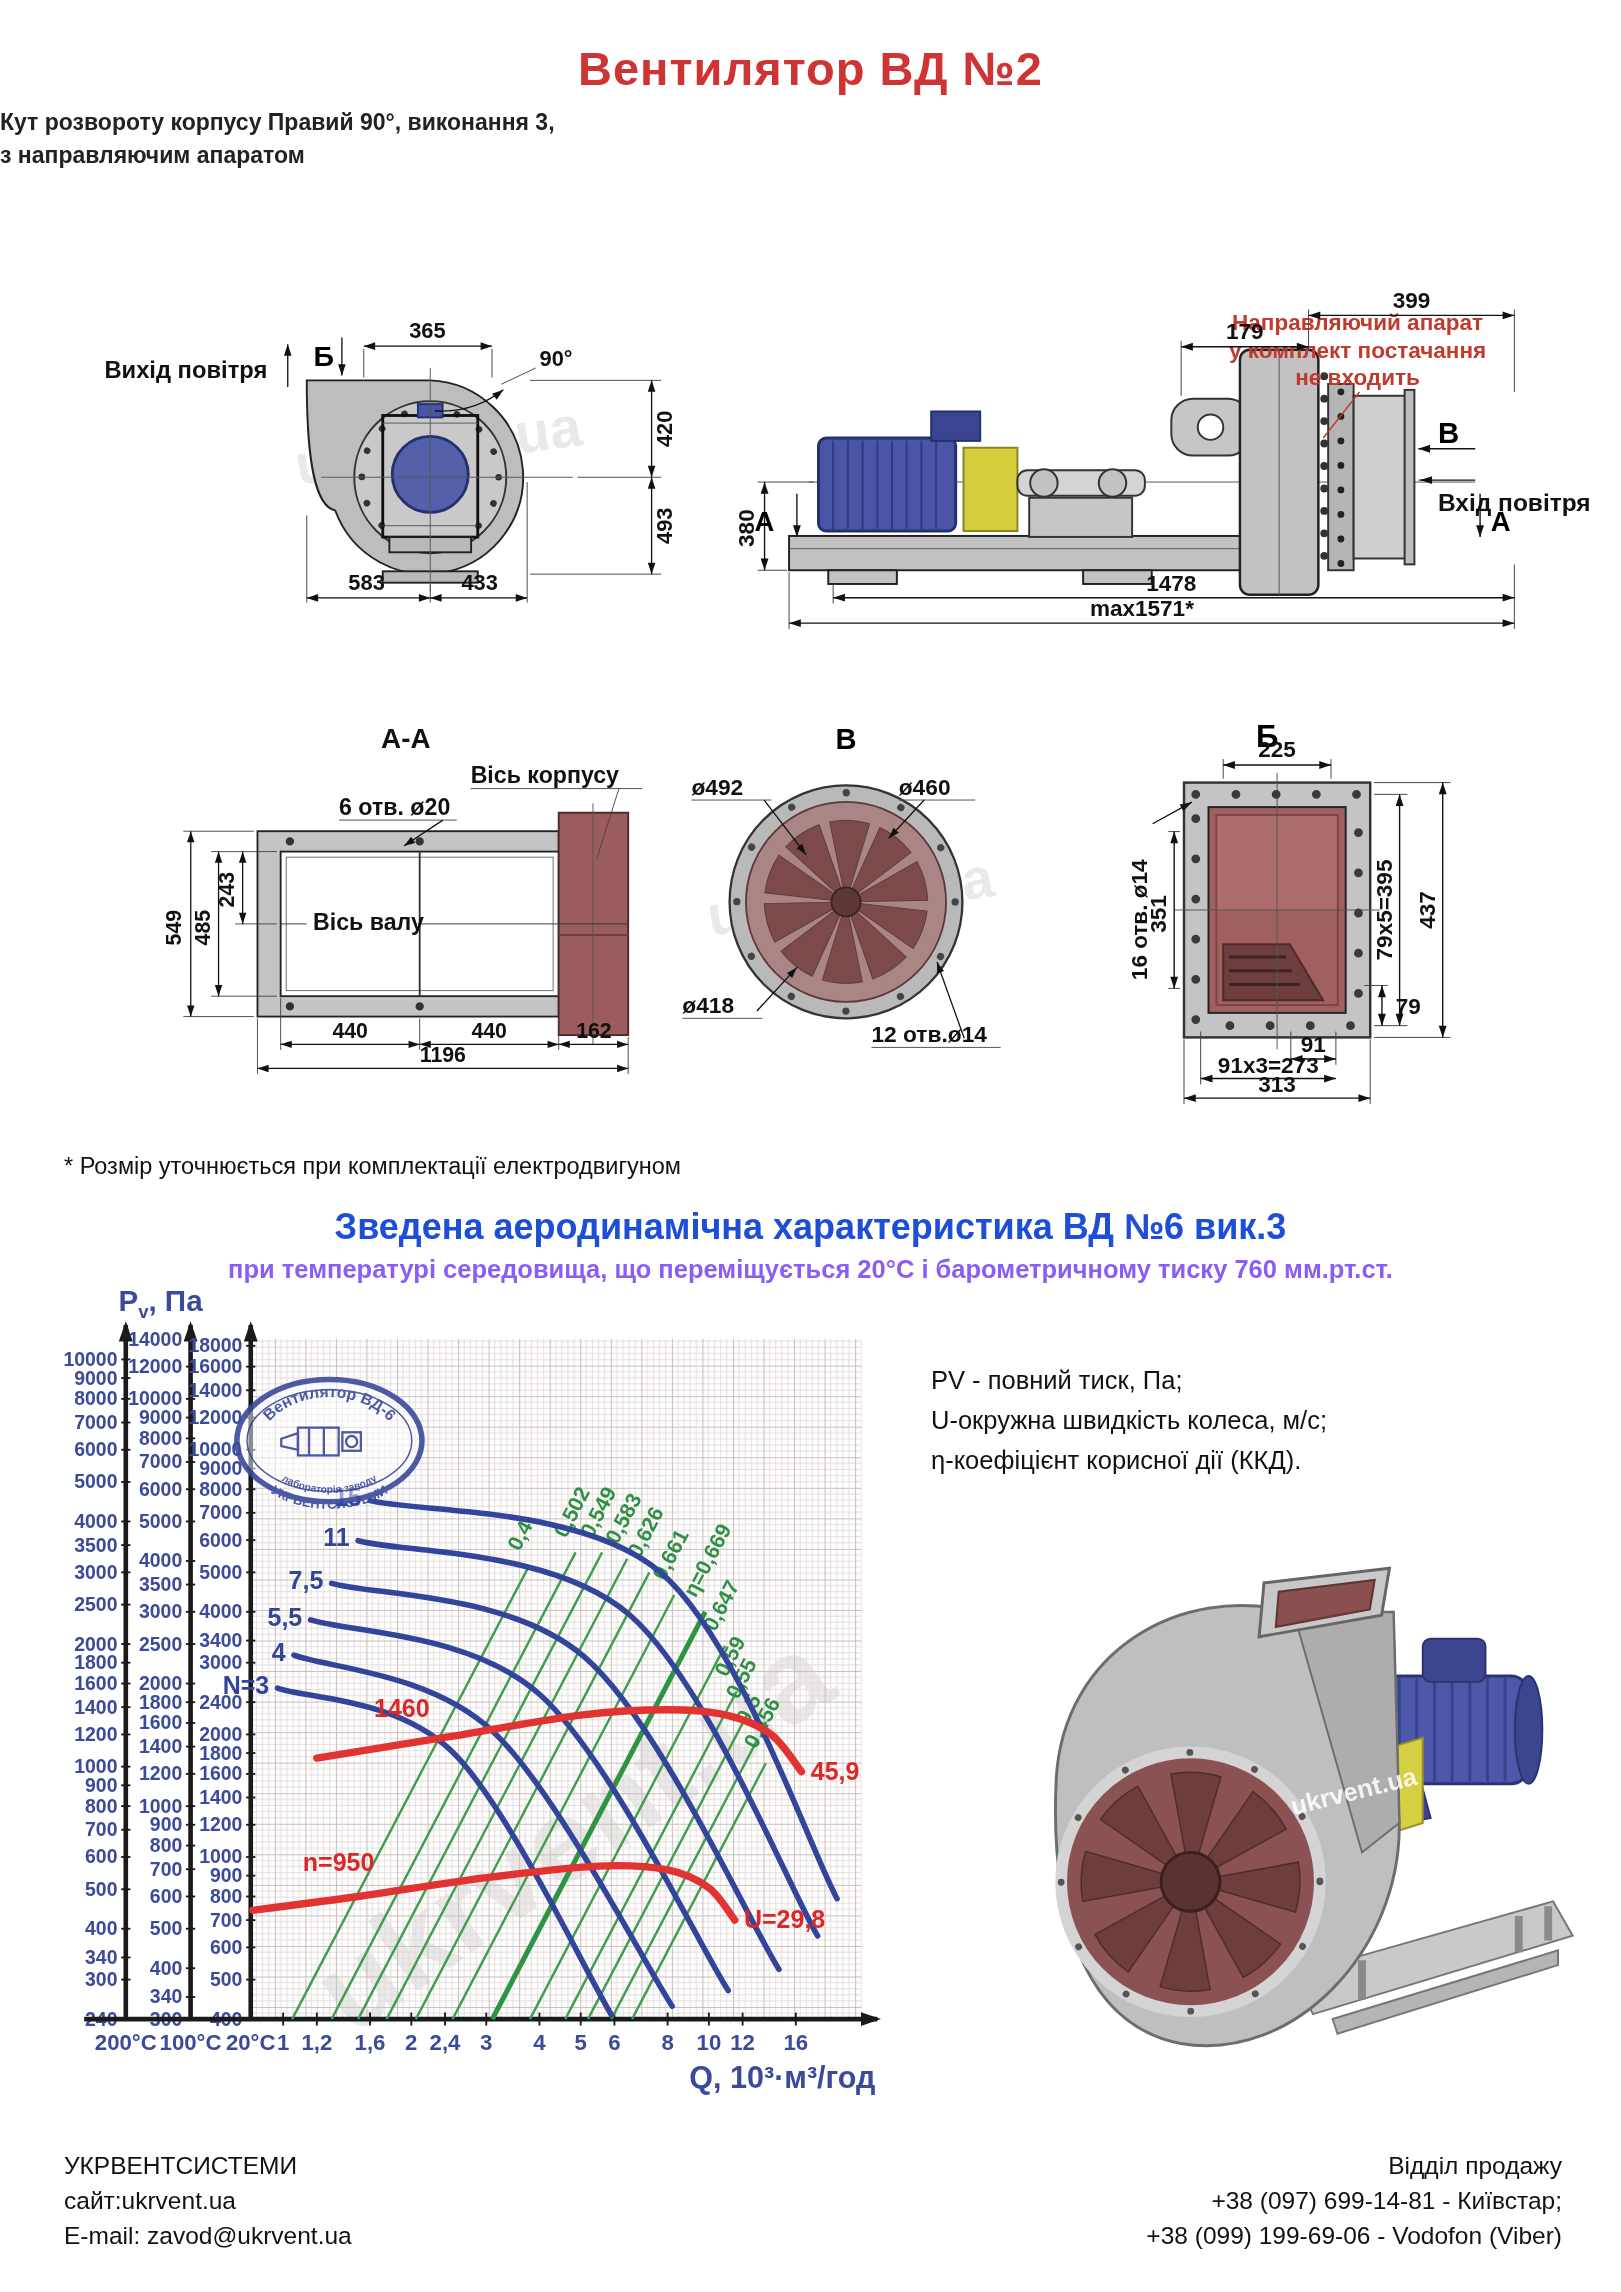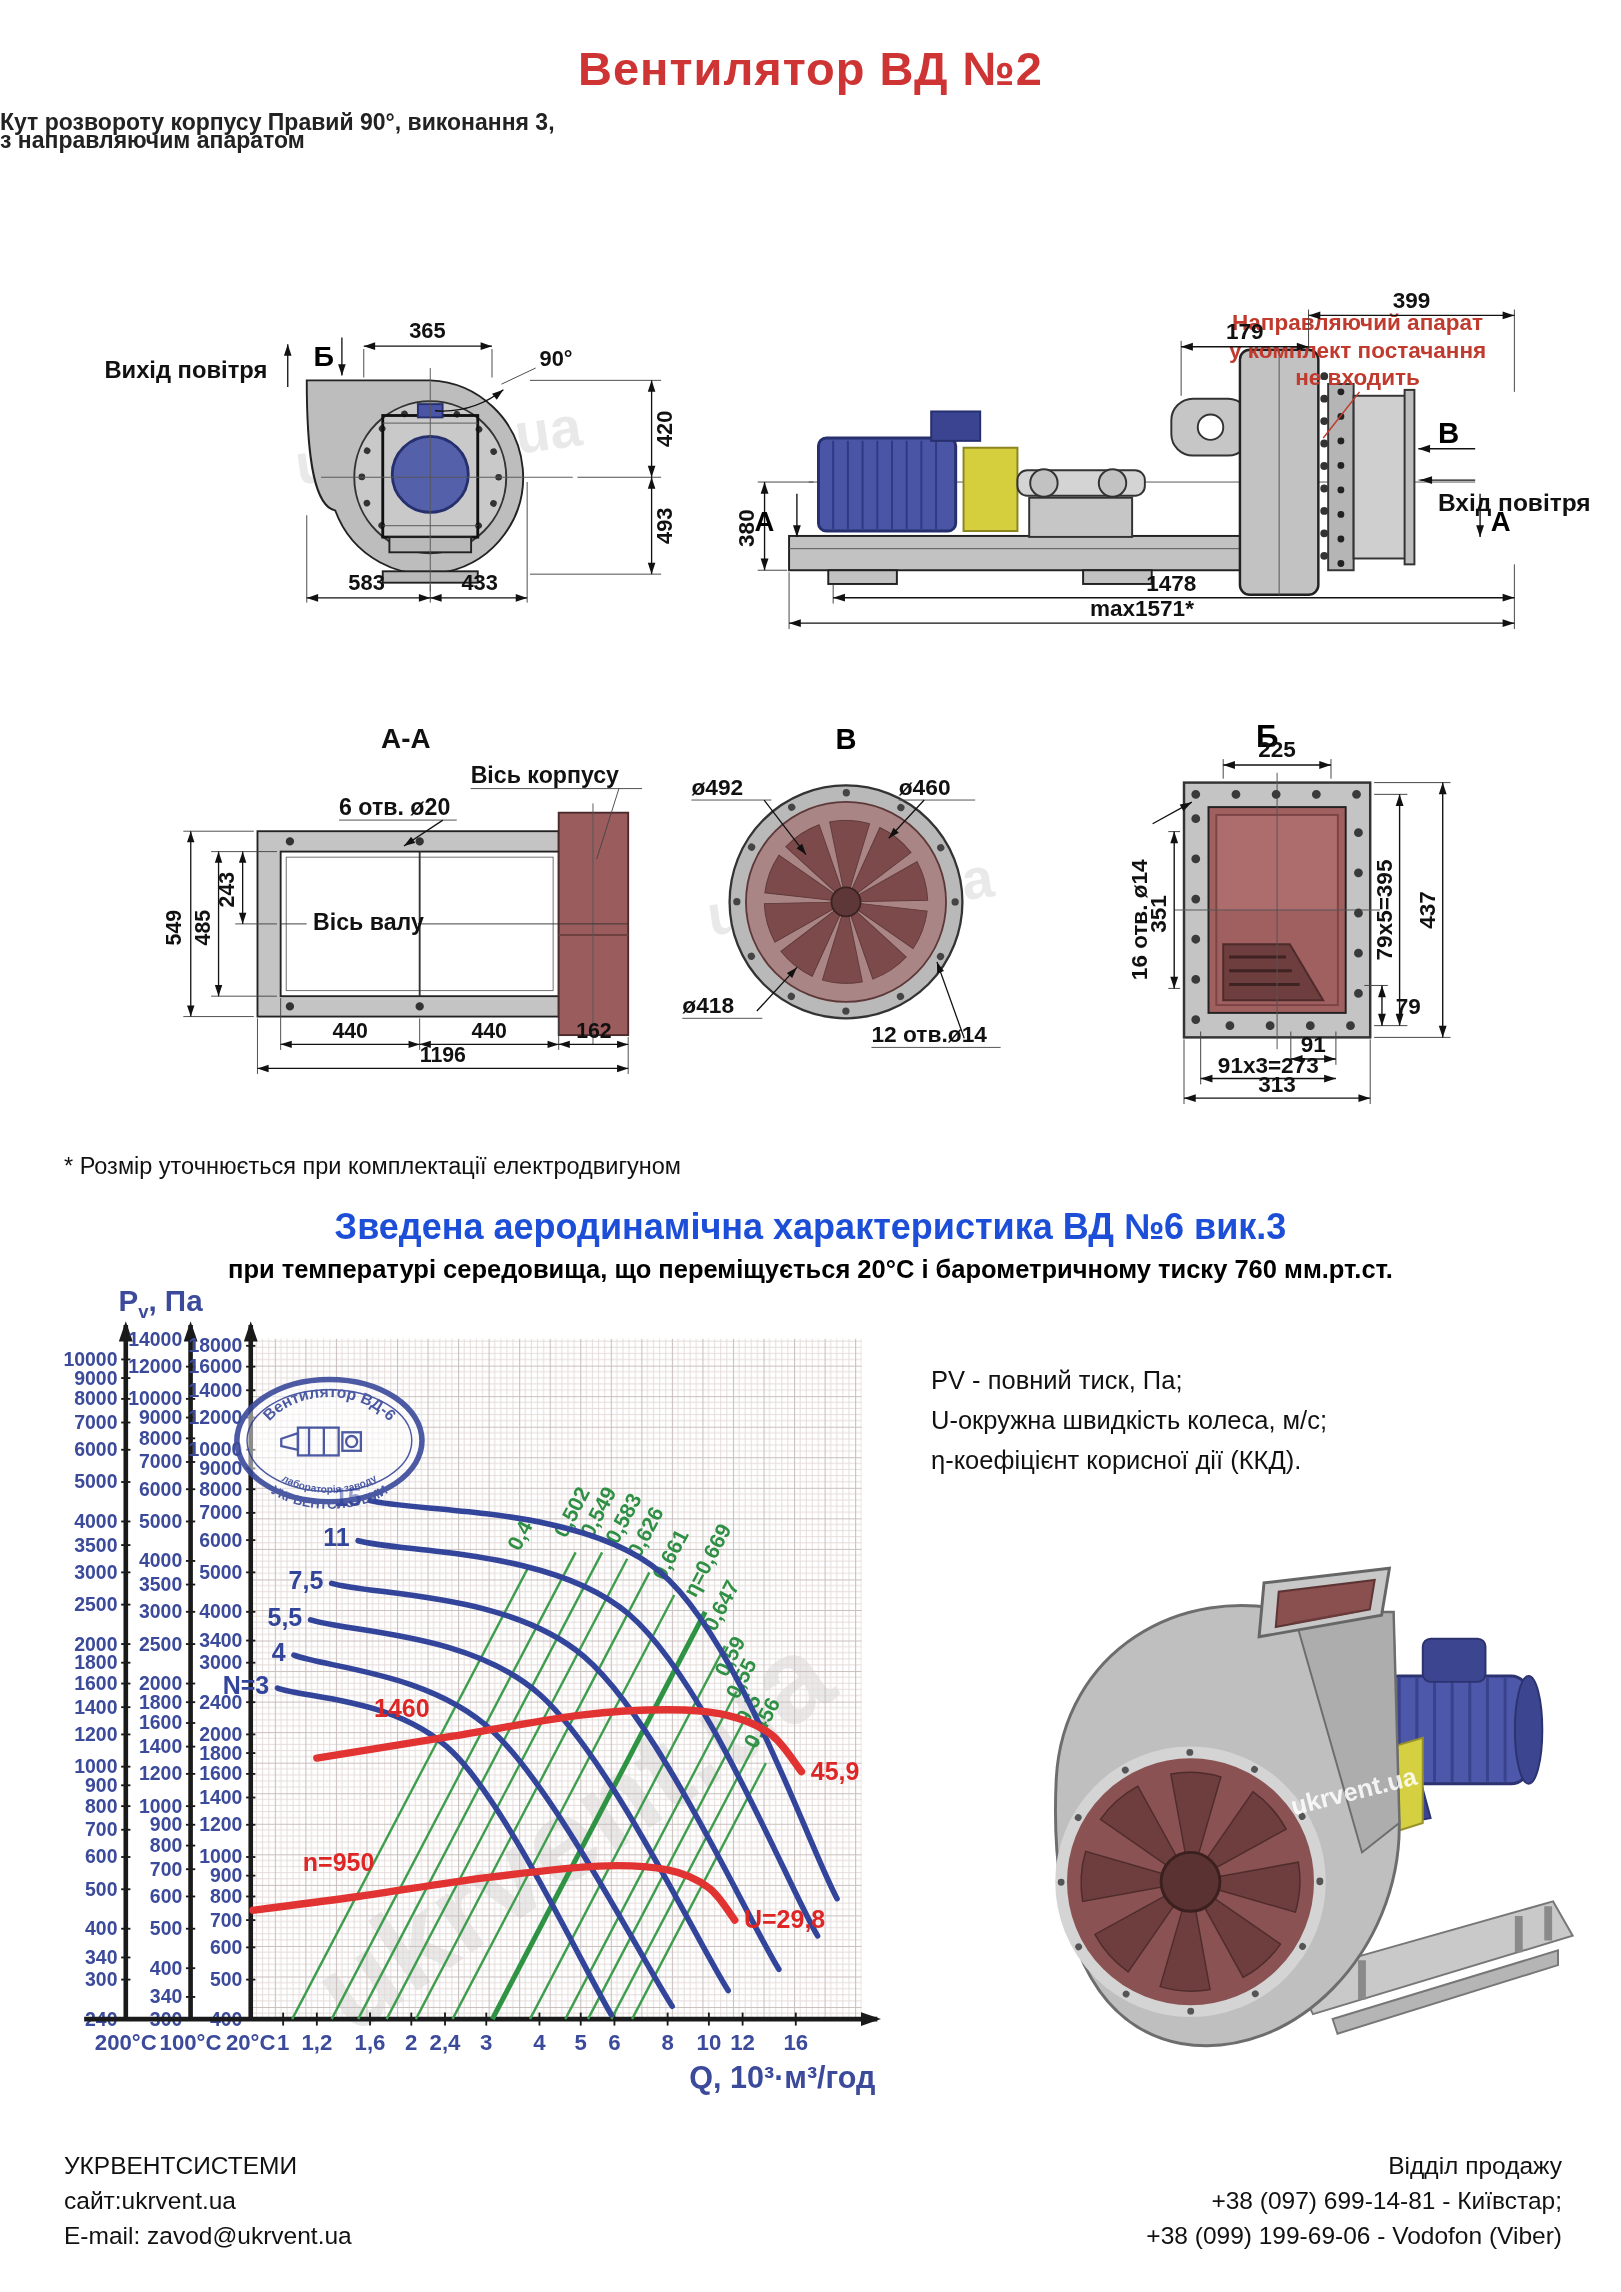--- a/index.html
+++ b/index.html
@@ -3,21 +3,21 @@
 <meta charset="utf-8">
 <style>
   html,body{margin:0;padding:0}
   body{width:1621px;height:2293px;position:relative;background:#fff;color:#111;
        font-family:"Liberation Sans",sans-serif;overflow:hidden}
   .abs{position:absolute}
   .page-title{width:100%;text-align:center;top:41px;font-size:47px;font-weight:700;color:#cf3434;letter-spacing:1px}
   .page-sub{width:100%;text-align:left;font-size:23px;font-weight:700;color:#222;line-height:33px}
   .footnote{font-size:23.5px;color:#111}
   .aero-head{width:100%;text-align:center;font-size:36px;font-weight:700;color:#1d4ed8}
-  .aero-sub{width:100%;text-align:center;font-size:25.5px;font-weight:700;color:#000000}
+  .aero-sub{width:100%;text-align:center;font-size:25.5px;font-weight:700;color:#8b5cf6}
   .legend{font-size:25.5px;color:#111;line-height:40px}
   .footer{left:64px;right:59px;top:2148px;display:flex;justify-content:space-between;font-size:24.5px;line-height:35px}
   .footer .right{text-align:right}
   .wm{color:rgba(120,120,120,.16);font-weight:700;pointer-events:none}
   svg{overflow:visible}
   svg text{font-family:"Liberation Sans",sans-serif}
   .dt{font-size:23px;font-weight:600;fill:#111}
   .lbl{font-size:25px;font-weight:600;fill:#111}
   .ttl{font-size:30px;font-weight:700;fill:#111}
   .dl{stroke:#111;stroke-width:1.4;fill:none}
@@ -34,21 +34,21 @@
       <path d="M0.5,0.5 L12.5,4.5 L0.5,8.5 Z" fill="#111"></path>
     </marker>
     <marker id="ahB" markerUnits="userSpaceOnUse" markerWidth="22" markerHeight="15" refX="18" refY="7.5" orient="auto">
       <path d="M0,0 L22,7.5 L0,15 Z" fill="#1a1a1a"></path>
     </marker>
   </defs>
 </svg>
 
 <div class="abs page-title">Вентилятор  ВД №2</div>
 <div class="abs page-sub" style="top:106px">Кут розвороту корпусу Правий 90°, виконання 3,</div>
-<div class="abs page-sub" style="top:124px">з направляючим апаратом</div>
+<div class="abs page-sub" style="top:139px">з направляючим апаратом</div>
 
 <div class="abs wm" style="left:294px;top:412px;font-size:57px;transform:rotate(-8deg)">ukrvent.ua</div>
 <div class="abs wm" style="left:706px;top:863px;font-size:57px;transform:rotate(-8deg)">ukrvent.ua</div>
 <div class="abs wm" style="left:274px;top:1764px;font-size:118px;transform:rotate(-35deg)">ukrvent.ua</div>
 
 <svg class="abs" style="left:93px;top:292px" width="627" viewBox="0 0 660 330">
   <path d="M225,93 H355 A102,102 0 1 1 255,230 C230,225 225,160 225,93 Z" fill="#bdbdbd" stroke="#222" stroke-width="2"></path>
   <circle cx="355" cy="195" r="80" fill="#c9c9c9" stroke="#333" stroke-width="2"></circle>
   <circle cx="355" cy="195" r="72" fill="none" stroke="#333" stroke-width="7" stroke-linecap="round" stroke-dasharray="0.01 28.26"></circle>
   <rect x="305" y="130" width="100" height="128" fill="none" stroke="#111" stroke-width="3"></rect>

